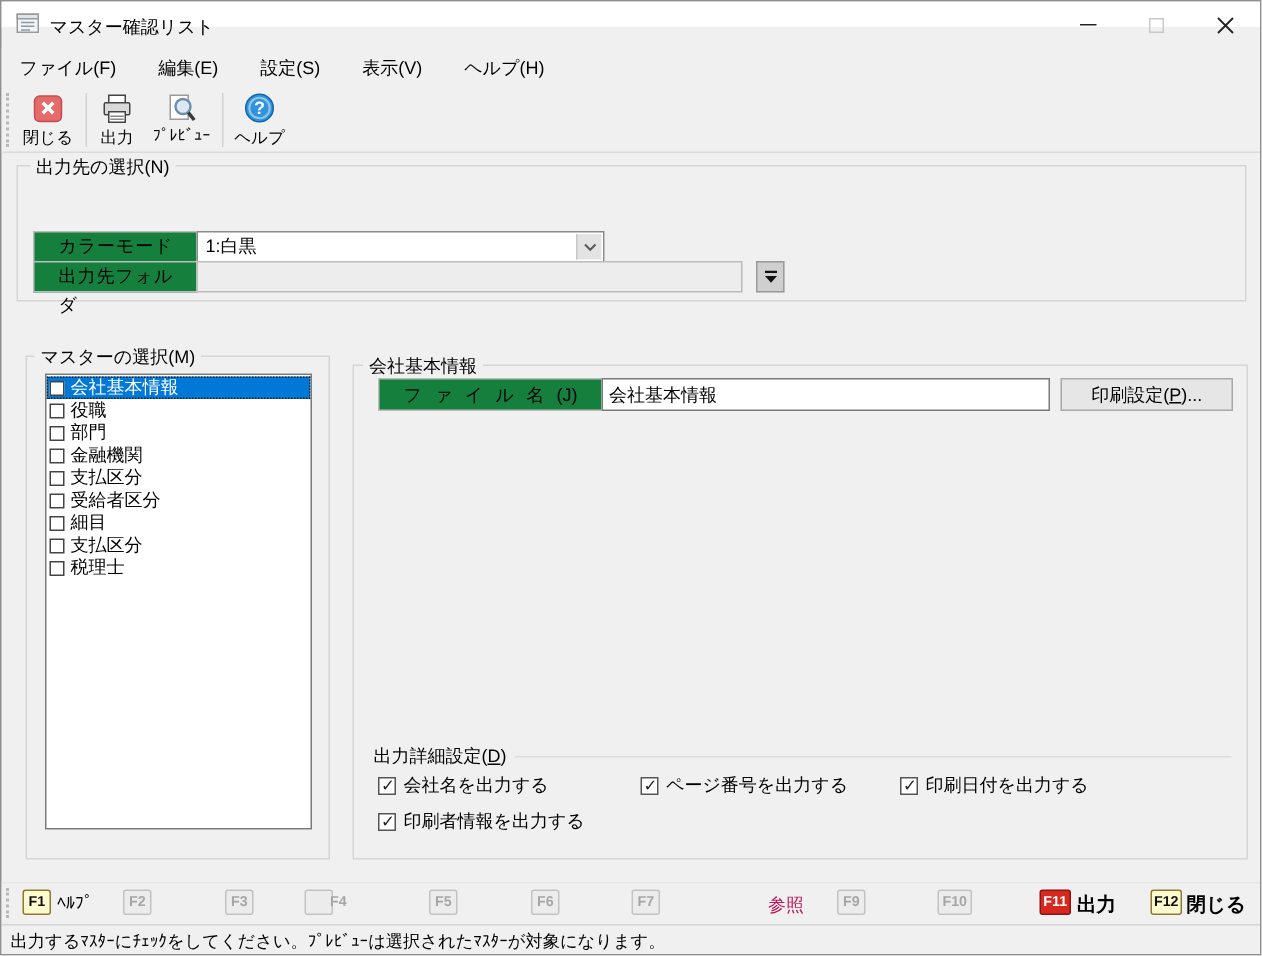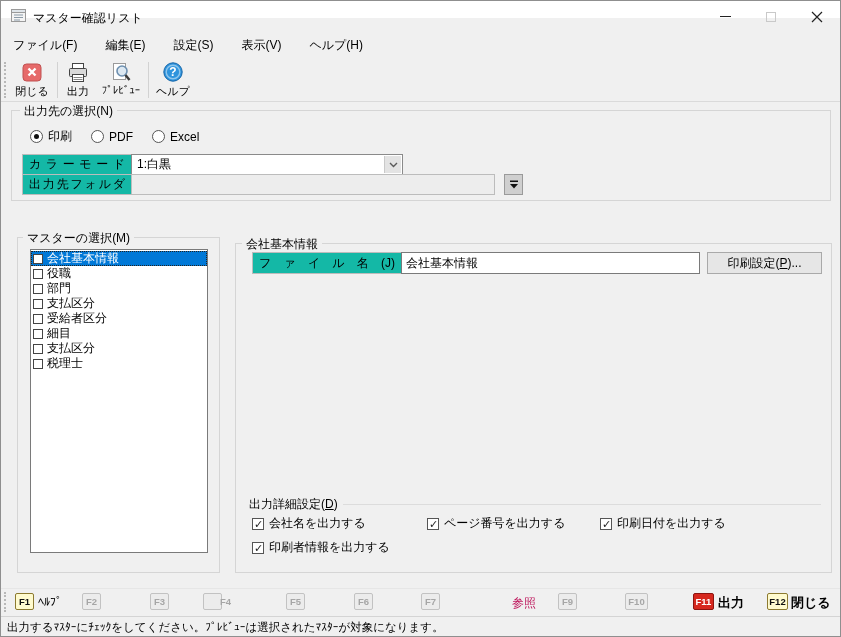--- a/index.html
+++ b/index.html
@@ -30,22 +30,22 @@
   .tool-btn .tlabel { margin-top:1px; white-space:nowrap; }
   .tool-sep { position:absolute; top:4px; width:1px; height:36px; background:#d2d2d2; }
   
   .group { position:absolute; border:1px solid #d5d5d5; }
   .group-label { position:absolute; top:-8px; left:8px; background:#f0f0f0; padding:0 4px; white-space:nowrap; }
   
   .radio-row { position:absolute; left:18px; top:17px; display:flex; align-items:center; }
   .radio-item { display:flex; align-items:center; margin-right:19px; }
   .radio { width:13px; height:13px; border:1px solid #555; border-radius:50%; background:#fff; position:relative; margin-right:5px; flex:none; }
   .radio.selected::after { content:""; position:absolute; left:3px; top:3px; width:5px; height:5px; border-radius:50%; background:#111; }
-  .cell-label { position:absolute; height:21px; border:1px solid #bcbcbc; background:#14b8a6;
-                line-height:19px; padding:0 6px; text-align:justify; text-align-last:justify; }
+  .cell-label { position:absolute; height:21px; border:1px solid #bcbcbc; background:#15803d;
+                line-height:19px; padding:0 16px; text-align:justify; text-align-last:justify; }
   .combo { position:absolute; height:21px; background:#fff; border:1px solid #8a8a8a; line-height:19px; padding:0 20px 0 5px; }
   .combo-arrow { position:absolute; right:1px; top:1px; bottom:1px; width:17px; background:#e3e3e3;
                  border-left:1px solid #c9c9c9; display:flex; align-items:center; justify-content:center; }
   .txt-disabled { position:absolute; height:21px; background:#ededed; border:1px solid #bcbcbc; }
   .btn-ref { position:absolute; width:19px; height:21px; background:#cfcfcf; border:1px solid #9a9a9a;
              display:flex; align-items:center; justify-content:center; }
   
   .listbox { position:absolute; left:12px; top:11px; width:178px; height:304px; background:#fff;
              border:1px solid #7a7a7a; padding-top:1px; overflow:hidden; }
   .list-item { height:15px; line-height:15px; display:flex; align-items:center; padding-left:2px; white-space:nowrap; }
@@ -155,34 +155,20 @@
             <circle cx="11" cy="11" r="6.8" fill="none" stroke="#8fc6ec" stroke-width="1.4"></circle>
             <text x="11" y="15.3" font-size="12" font-weight="bold" fill="#fff" text-anchor="middle" font-family="Liberation Sans, sans-serif">?</text>
           </svg>
       </div>
       <div class="tlabel">ヘルプ</div>
     </div>
   </div>
 
   <div class="group" style="left:10px; top:109px; width:820px; height:91px;">
     <span class="group-label">出力先の選択(N)</span>
-    <div class="radio-row">
-      <span class="radio-item">
-        <span class="radio selected"></span>
-        <span>印刷</span>
-      </span>
-      <span class="radio-item">
-        <span class="radio"></span>
-        <span>PDF</span>
-      </span>
-      <span class="radio-item">
-        <span class="radio"></span>
-        <span>Excel</span>
-      </span>
-    </div>
     <div class="cell-label" style="left:10px; top:43px; width:110px;">カラーモード</div>
     <div class="combo" style="left:119px; top:43px; width:272px;">
       <span>1:白黒</span>
       <span class="combo-arrow">
         <svg width="9" height="6">
             <path d="M1 1 L4.5 4.5 L8 1" fill="none" stroke="#5a5a5a" stroke-width="1.4"></path>
           </svg>
       </span>
     </div>
     <div class="cell-label" style="left:10px; top:63px; width:110px;">出力先フォルダ</div>
@@ -202,20 +188,24 @@
         <span class="list-cb"></span>
         <span>会社基本情報</span>
       </div>
       <div class="list-item">
         <span class="list-cb"></span>
         <span>役職</span>
       </div>
       <div class="list-item">
         <span class="list-cb"></span>
         <span>部門</span>
+      </div>
+      <div class="list-item">
+        <span class="list-cb"></span>
+        <span>金融機関</span>
       </div>
       <div class="list-item">
         <span class="list-cb"></span>
         <span>支払区分</span>
       </div>
       <div class="list-item">
         <span class="list-cb"></span>
         <span>受給者区分</span>
       </div>
       <div class="list-item">

